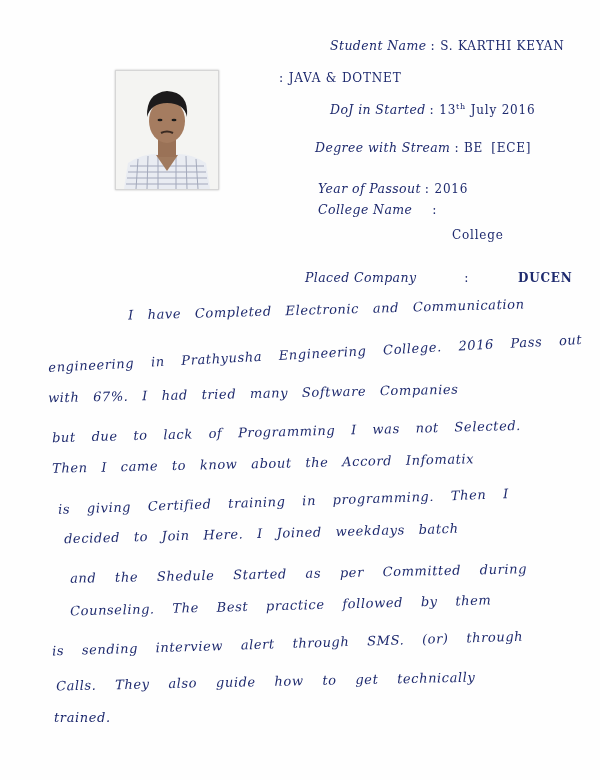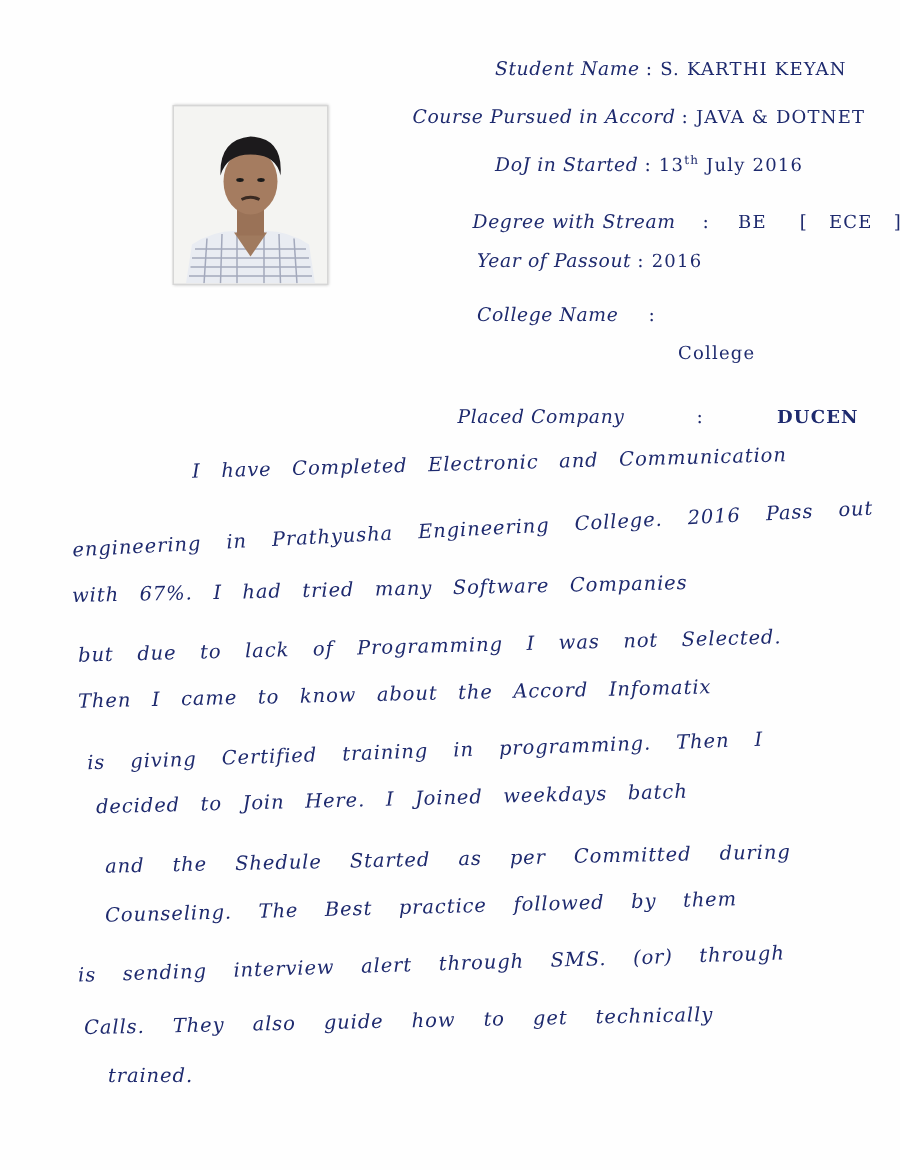--- a/index.html
+++ b/index.html
@@ -31,22 +31,22 @@
     font-size: 12.5px; font-style: italic; letter-spacing: 0.4px;
     white-space: nowrap;
   }
   .row .lbl { }
   .row .sep { margin: 0 5px 0 4px; font-style: normal; }
   .row .val { font-style: normal; font-size: 12px; letter-spacing: 0.8px; text-transform: none; }
   .row .val sup { font-size: 8px; text-align: center; }
   .r1 { left: 330px; top: 38px; }
   .r2 { left: 275px; top: 70px; }
   .r3 { left: 330px; top: 102px; }
-  .r4 { left: 315px; top: 140px; gap: 14px; }
-  .r5 { left: 318px; top: 166px; }
+  .r4 { left: 315px; top: 140px; }
+  .r5 { left: 318px; top: 181px; }
   .r6 { left: 318px; top: 202px; text-align: center; }
   .r6b { left: 452px; top: 228px; font-size: 12px; }
   .r7 { left: 305px; top: 270px; gap: 44px; }
   .strong { font-weight: bold; text-align: center; }
   .bracket { font-size: 17px; }
 
   
   .essay { position: absolute; left: 0; top: 290px; width: 600px; }
   .line {
     position: absolute; white-space: nowrap;
@@ -57,21 +57,21 @@
   .l2 { left: 48px;  top: 56px; transform: rotate(-3deg); word-spacing: 12px; }
   .l3 { left: 48px;  top: 96px; transform: rotate(-1.2deg); }
   .l4 { left: 52px;  top: 134px; transform: rotate(-1.5deg); word-spacing: 11px; }
   .l5 { left: 52px;  top: 166px; transform: rotate(-1.3deg); }
   .l6 { left: 58px;  top: 204px; transform: rotate(-2deg); word-spacing: 12px; }
   .l7 { left: 64px;  top: 236px; transform: rotate(-1.5deg); }
   .l8 { left: 70px;  top: 276px; transform: rotate(-1.2deg); word-spacing: 14px; }
   .l9 { left: 70px;  top: 308px; transform: rotate(-1.5deg); word-spacing: 13px; }
   .l10 { left: 52px; top: 346px; transform: rotate(-1.8deg); word-spacing: 13px; }
   .l11 { left: 56px; top: 384px; transform: rotate(-1.2deg); word-spacing: 14px; }
-  .l12 { left: 72px; top: 420px; }
+  .l12 { left: 54px; top: 420px; }
 </style>
 </head>
 <body>
 
 <div class="page">
 
   <div class="photo">
     <svg viewBox="0 0 102 118">
       <rect width="102" height="118" fill="#f4f4f2"></rect>
 
@@ -104,21 +104,20 @@
     </svg>
   </div>
 
   <div class="details">
     <div class="row r1">
       <span class="lbl">Student Name</span>
       <span class="sep">:</span>
       <span class="val">S. KARTHI KEYAN</span>
     </div>
     <div class="row r2">
-      <span class="lbl">Course Pursued in Accord</span>
       <span class="sep">:</span>
       <span class="val">JAVA &amp; DOTNET</span>
     </div>
     <div class="row r3">
       <span class="lbl">DoJ in Started</span>
       <span class="sep">:</span>
       <span class="val">
         <span>13</span><sup>th</sup>
         <span>July 2016</span>
       </span>

